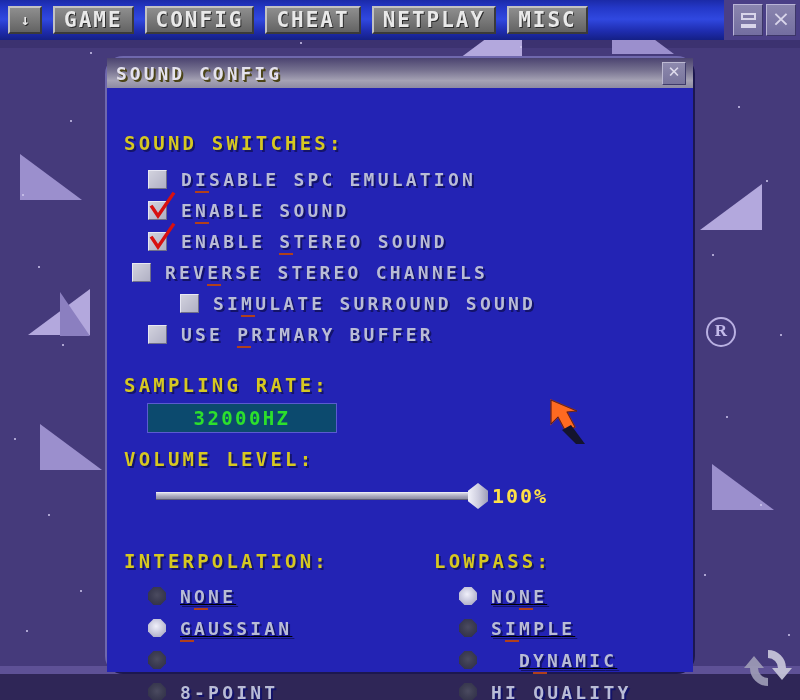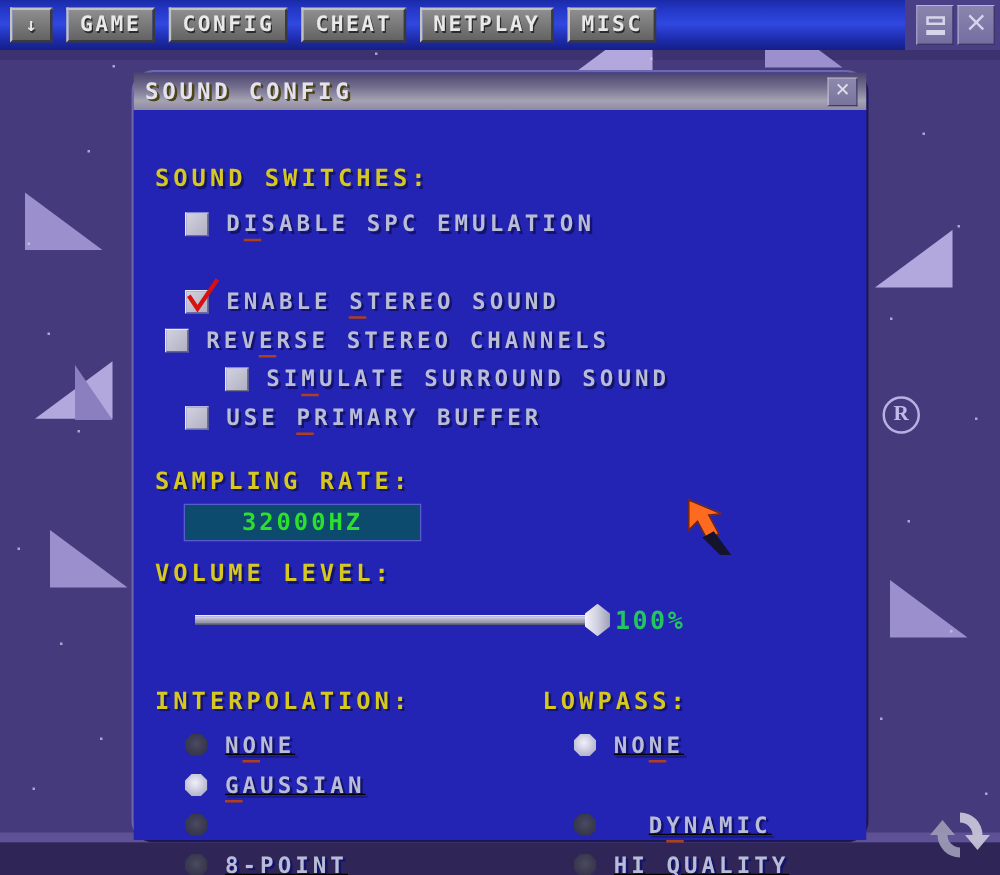--- a/index.html
+++ b/index.html
@@ -99,21 +99,21 @@
   .menu-btn {
     height: 28px;
     margin-right: 11px;
     background: linear-gradient(to bottom, #8e8e8e 0%, #7b7b7b 45%, #636363 100%);
     border-top: 2px solid #c2c2c2;
     border-left: 2px solid #c2c2c2;
     border-right: 2px solid #3a3a3a;
     border-bottom: 2px solid #3a3a3a;
     color: #e9e9e9;
     font-family: "DejaVu Sans Mono", monospace;
-    font-size: 17px;
+    font-size: 21px;
     font-weight: bold;
     letter-spacing: 2px;
     line-height: 24px;
     padding: 0 9px;
     box-sizing: border-box;
     text-shadow: 1px 1px 0 #2b2b2b;
     white-space: nowrap;
   }
   #btn-arrow {
     width: 34px;
@@ -307,21 +307,21 @@
   }
   #slider-thumb {
     position: absolute;
     right: -10px; top: 50%;
     transform: translateY(-50%);
     width: 20px; height: 26px;
     background: linear-gradient(to right, #f2f2fa 0%, #cbcbdd 55%, #9e9eb8 100%);
     clip-path: polygon(50% 0%, 100% 30%, 100% 70%, 50% 100%, 0% 70%, 0% 30%);
   }
   #volume-value {
-    color: #22c55e;
+    color: #fde047;
     font-size: 20px;
     font-weight: bold;
     letter-spacing: 2px;
     font-family: "DejaVu Sans Mono", monospace;
     margin-left: 14px;
   }
 
   
   #cursor {
     position: absolute;
@@ -417,20 +417,28 @@
 
     <div id="dialog-body">
 
       <div class="section-head" style="left:17px; top:44px;">SOUND SWITCHES:</div>
 
       <div class="chk-row" style="left:41px; top:80px;">
         <div class="chk-box"></div>
         <div class="row-label"><span>D</span><span class="acc">I</span><span>S</span><span>A</span><span>B</span><span>L</span><span>E</span><span> </span><span>S</span><span>P</span><span>C</span><span> </span><span>E</span><span>M</span><span>U</span><span>L</span><span>A</span><span>T</span><span>I</span><span>O</span><span>N</span></div>
       </div>
 
+      <div class="chk-row" style="left:41px; top:111px;">
+        <div class="chk-box">
+            <svg class="tick" viewBox="0 0 30 30">
+              <path d="M5 17 L11 26 L26 4" fill="none" stroke="#d81010" stroke-width="3.4" stroke-linecap="square"></path>
+            </svg>
+          </div>
+        <div class="row-label"><span>E</span><span class="acc">N</span><span>A</span><span>B</span><span>L</span><span>E</span><span> </span><span>S</span><span>O</span><span>U</span><span>N</span><span>D</span></div>
+      </div>
 
       <div class="chk-row" style="left:41px; top:142px;">
         <div class="chk-box">
             <svg class="tick" viewBox="0 0 30 30">
               <path d="M5 17 L11 26 L26 4" fill="none" stroke="#d81010" stroke-width="3.4" stroke-linecap="square"></path>
             </svg>
           </div>
         <div class="row-label"><span>E</span><span>N</span><span>A</span><span>B</span><span>L</span><span>E</span><span> </span><span class="acc">S</span><span>T</span><span>E</span><span>R</span><span>E</span><span>O</span><span> </span><span>S</span><span>O</span><span>U</span><span>N</span><span>D</span></div>
       </div>
 
@@ -481,20 +489,24 @@
         <div class="radio-dot"></div>
         <div class="row-label"><span class="acc">8</span><span>-</span><span>P</span><span>O</span><span>I</span><span>N</span><span>T</span></div>
       </div>
 
       <div class="section-head" style="left:327px; top:462px;">LOWPASS:</div>
 
       <div class="radio-row" style="left:352px; top:497px;">
         <div class="radio-dot on"></div>
         <div class="row-label"><span>N</span><span>O</span><span class="acc">N</span><span>E</span></div>
       </div>
+      <div class="radio-row" style="left:352px; top:529px;">
+        <div class="radio-dot"></div>
+        <div class="row-label"><span>S</span><span class="acc">I</span><span>M</span><span>P</span><span>L</span><span>E</span></div>
+      </div>
       <div class="radio-row" style="left:352px; top:561px;gap:28px;">
         <div class="radio-dot"></div>
         <div class="row-label"><span>D</span><span class="acc">Y</span><span>N</span><span>A</span><span>M</span><span>I</span><span>C</span></div>
       </div>
       <div class="radio-row" style="left:352px; top:593px;">
         <div class="radio-dot"></div>
         <div class="row-label"><span class="acc">H</span><span>I</span><span> </span><span>Q</span><span>U</span><span>A</span><span>L</span><span>I</span><span>T</span><span>Y</span></div>
       </div>
 
     </div>

